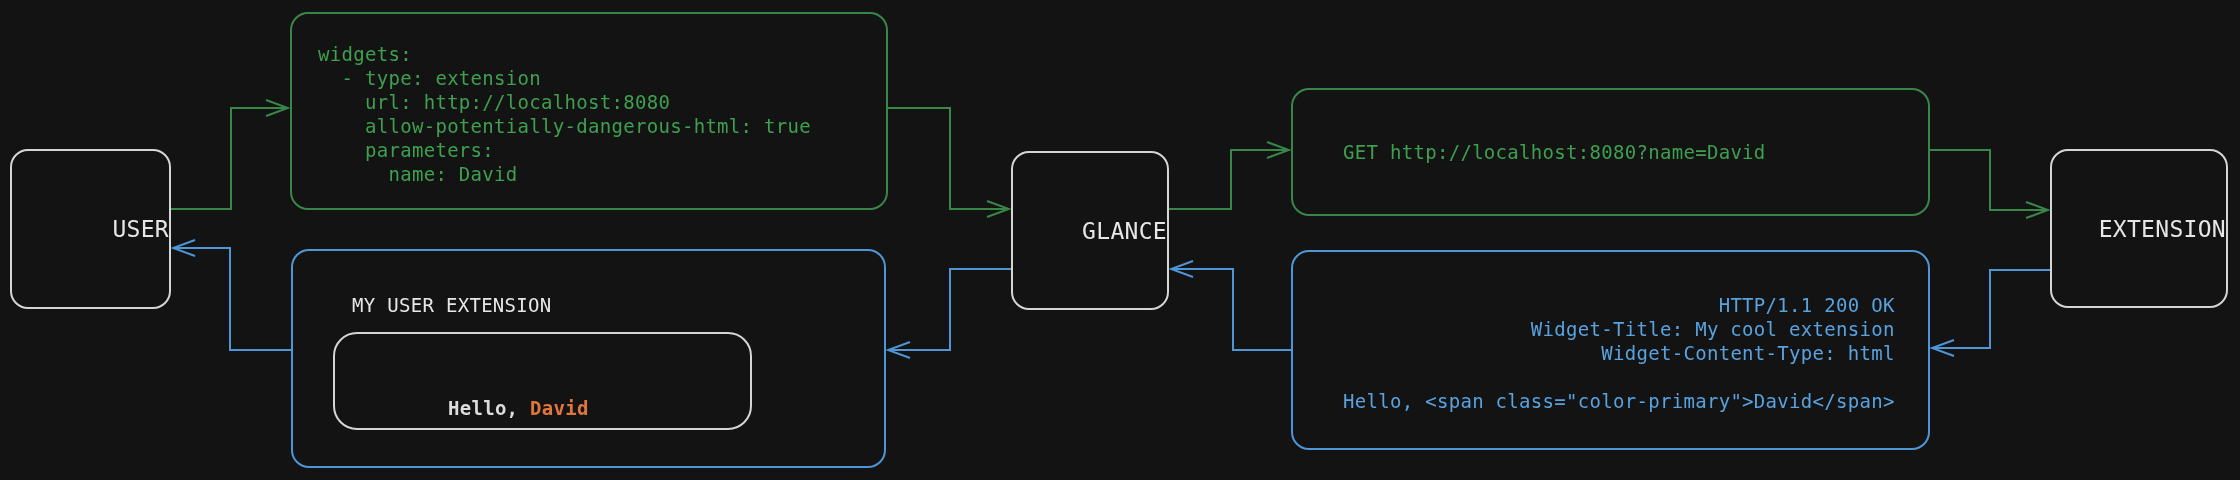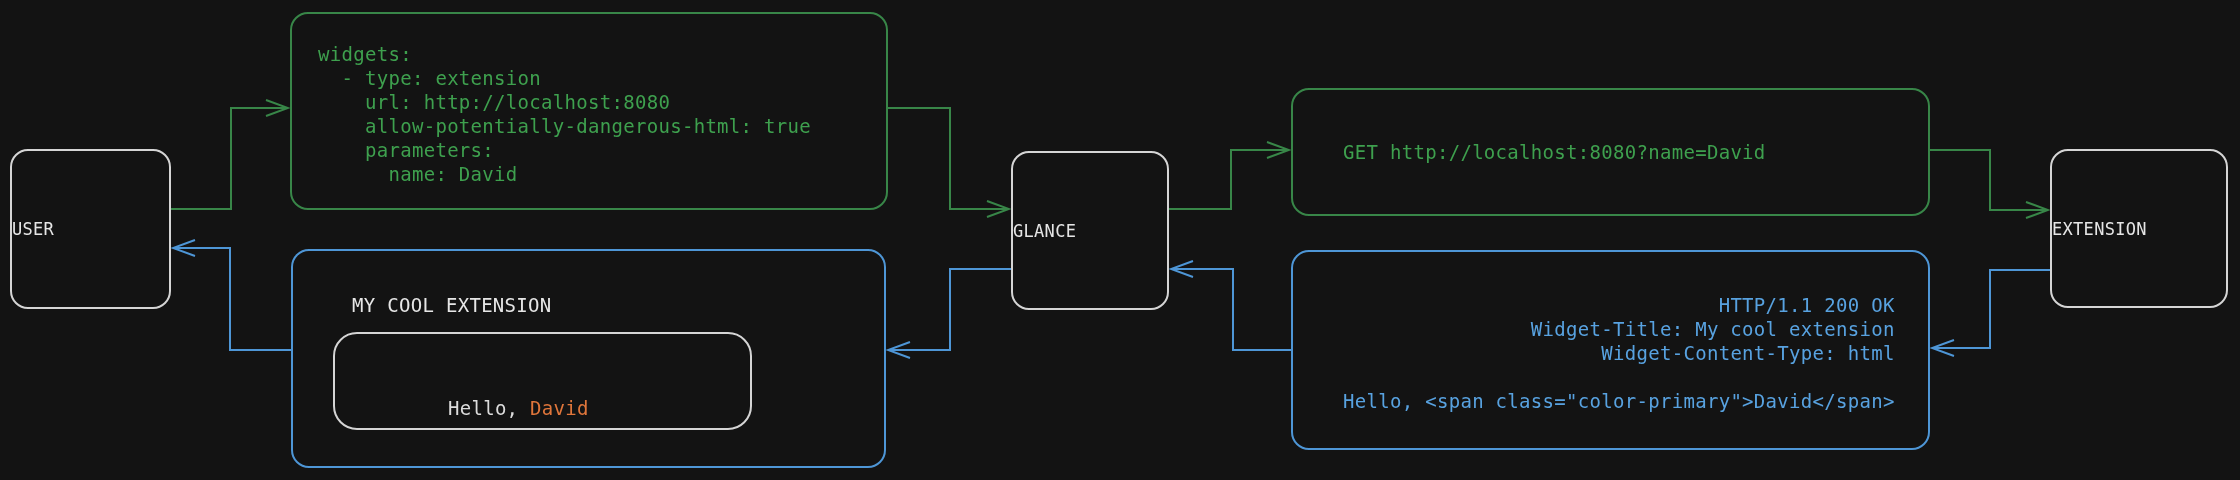--- a/index.html
+++ b/index.html
@@ -22,23 +22,23 @@
     overflow:hidden;
     font-family:"DejaVu Sans Mono","Liberation Mono",monospace;
   }
   .arrows{position:absolute;left:0;top:0;z-index:2;pointer-events:none;}
   .arrow{fill:none;stroke-width:2;}
   .arrow-green{stroke:var(--green-line);fill:none;}
   .arrow-blue{stroke:var(--blue-line);fill:none;}
   .box{position:absolute;border-radius:18px;box-sizing:border-box;z-index:1;}
   .node{
     border:2px solid var(--node-border);
-    display:flex;align-items:center;justify-content:flex-start;
+    display:flex;align-items:center;justify-content:flex-end;
     color:var(--node-text);
-    font-size:17px;letter-spacing:.3px;
+    font-size:23px;letter-spacing:.3px;
   }
   .box-green{border:2px solid var(--green-line);}
   .box-blue{border:2px solid var(--blue-line);}
   pre.code{
     margin:0;position:absolute;white-space:pre;
     font-family:inherit;font-size:19px;line-height:24px;letter-spacing:.3px;
   }
   .code-green{color:var(--green-text);}
   .code-blue{color:var(--blue-text);}
   .widget-title{
@@ -100,23 +100,23 @@
     allow-potentially-dangerous-html: true
     parameters:
       name: David</pre>
   </div>
 
   <div class="box box-green" style="left:1291px;top:88px;width:639px;height:128px;">
     <pre class="code code-green" style="left:50px;top:50px;">GET http://localhost:8080?name=David</pre>
   </div>
 
   <div class="box box-blue" style="left:291px;top:249px;width:595px;height:219px;">
-    <div class="widget-title" style="left:59px;top:42px;">MY COOL EXTENSION</div>
+    <div class="widget-title" style="left:59px;top:42px;">MY USER EXTENSION</div>
     <div class="inner-box" style="left:40px;top:81px;width:419px;height:98px;">
-      <div class="greeting" style="left:19px;top:38px;">
+      <div class="greeting" style="left:19px;top:38px;font-weight:bold;">
         <span>Hello, </span><span class="name">David</span>
       </div>
     </div>
   </div>
 
   <div class="box box-blue" style="left:1291px;top:250px;width:639px;height:200px;text-align:right;">
     <pre class="code code-blue" style="left:50px;top:41px;">HTTP/1.1 200 OK
 Widget-Title: My cool extension
 Widget-Content-Type: html
 

